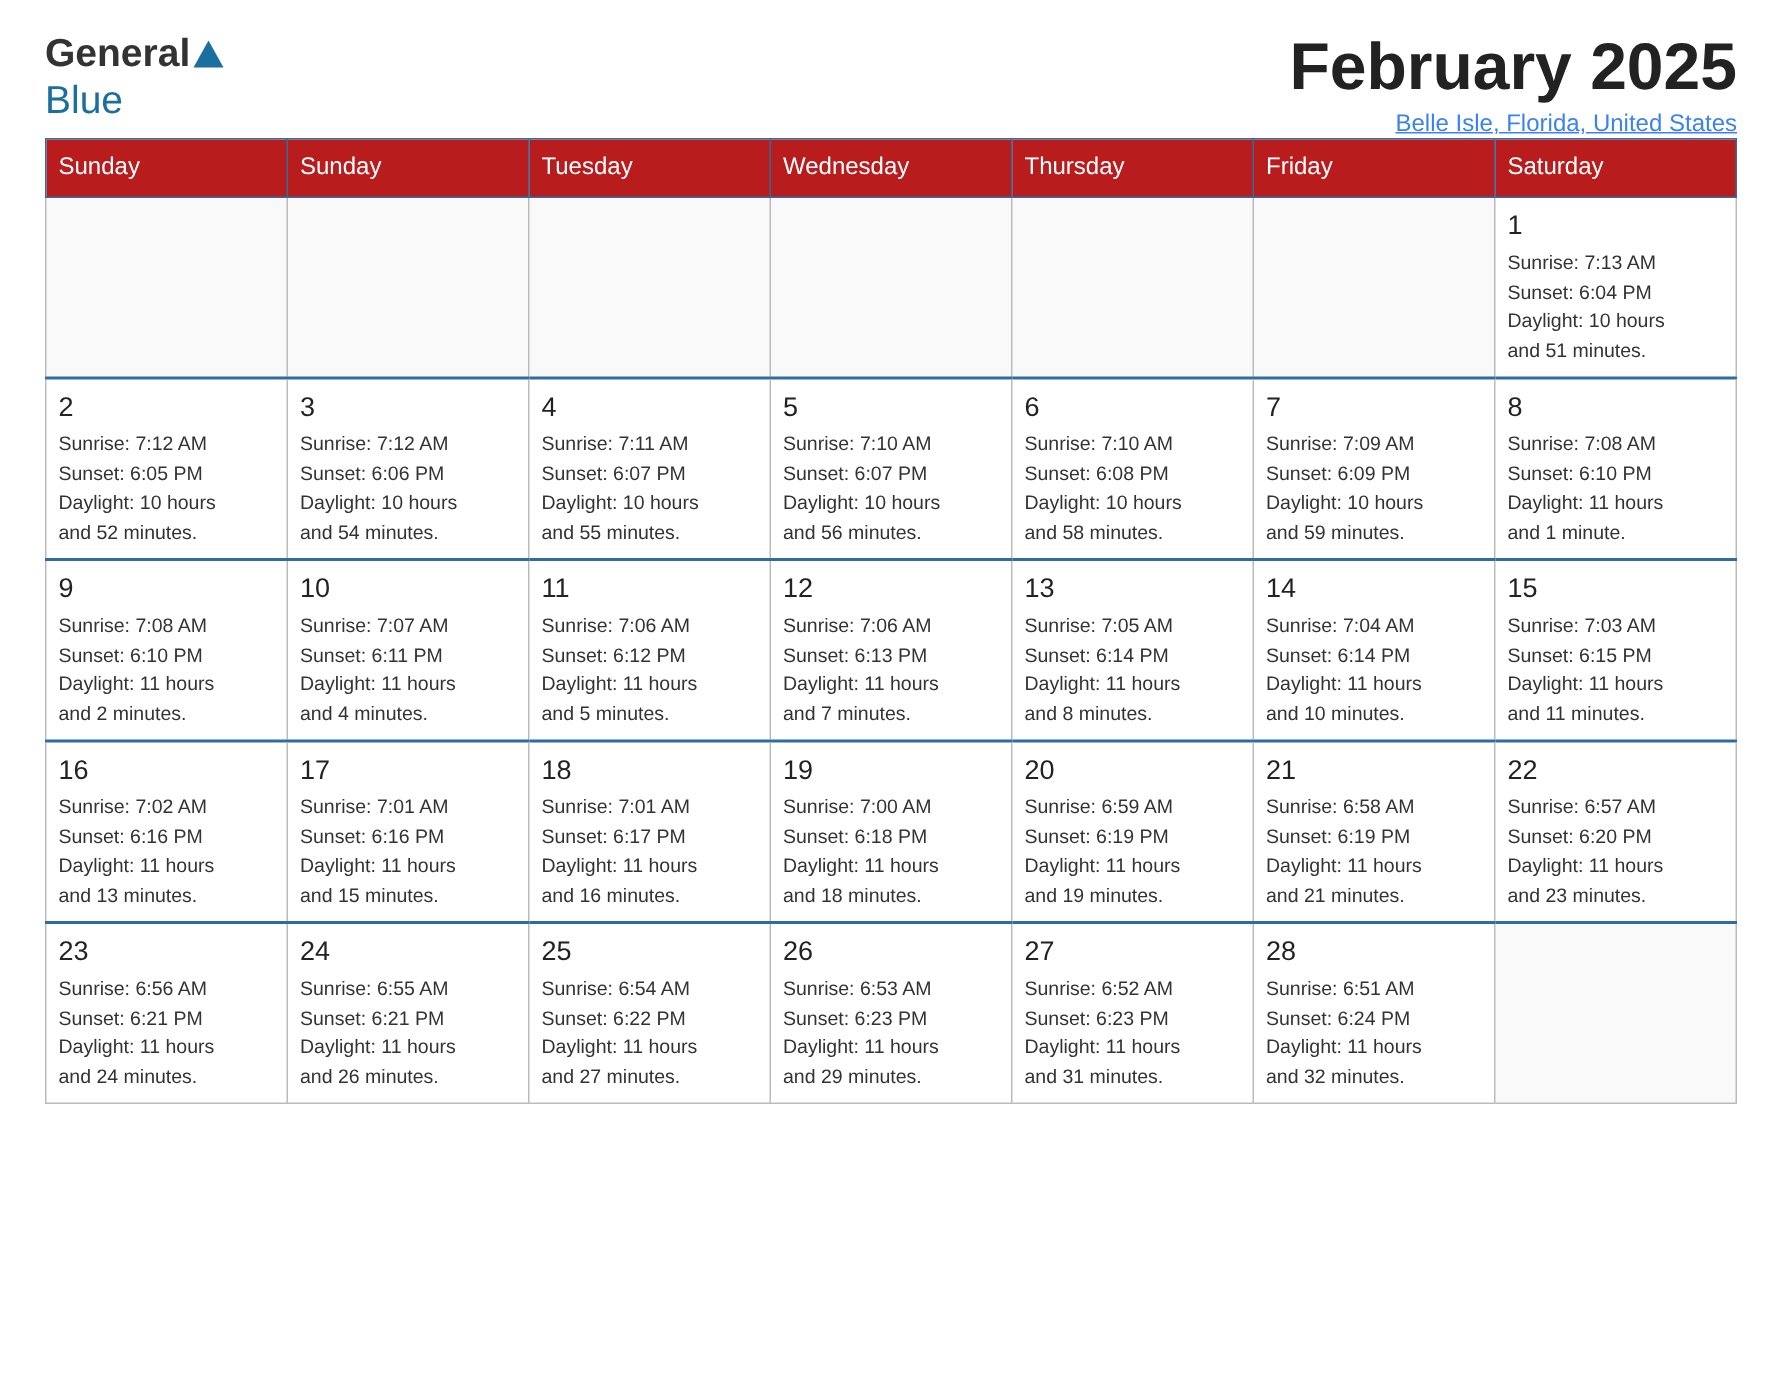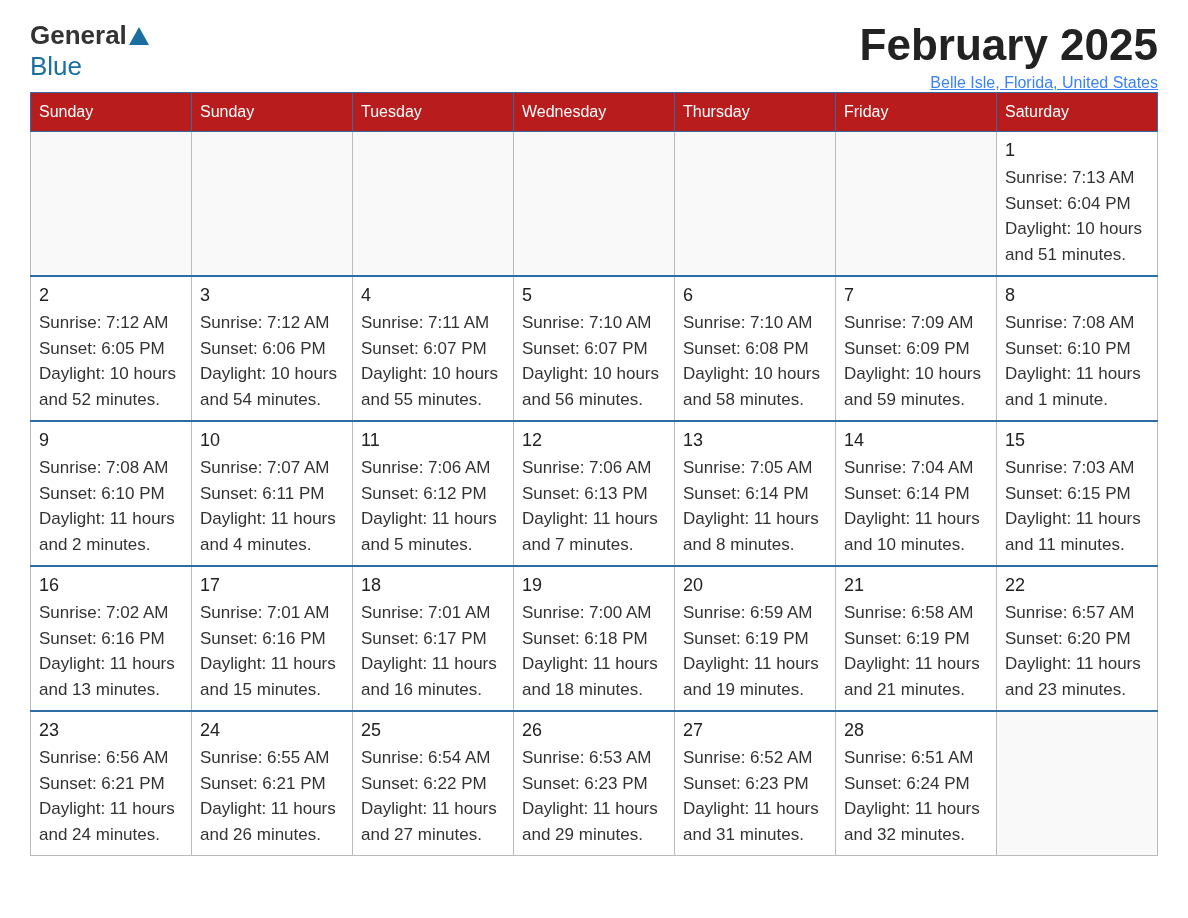--- a/index.html
+++ b/index.html
@@ -63,21 +63,21 @@
       height: 120px;
     }
     .day-number {
       font-size: 18px;
       color: #222;
       font-weight: normal;
       display: block;
       margin-bottom: 4px;
     }
     .day-info {
-      font-size: 17px;
+      font-size: 13px;
       color: #333;
       line-height: 1.5;
     }
     .empty-cell { background: #f9f9f9; }
     .row-divider td { border-top: 2px solid #2e6da4; }
   </style>
 </head>
 <body>
 
 <div class="header">

